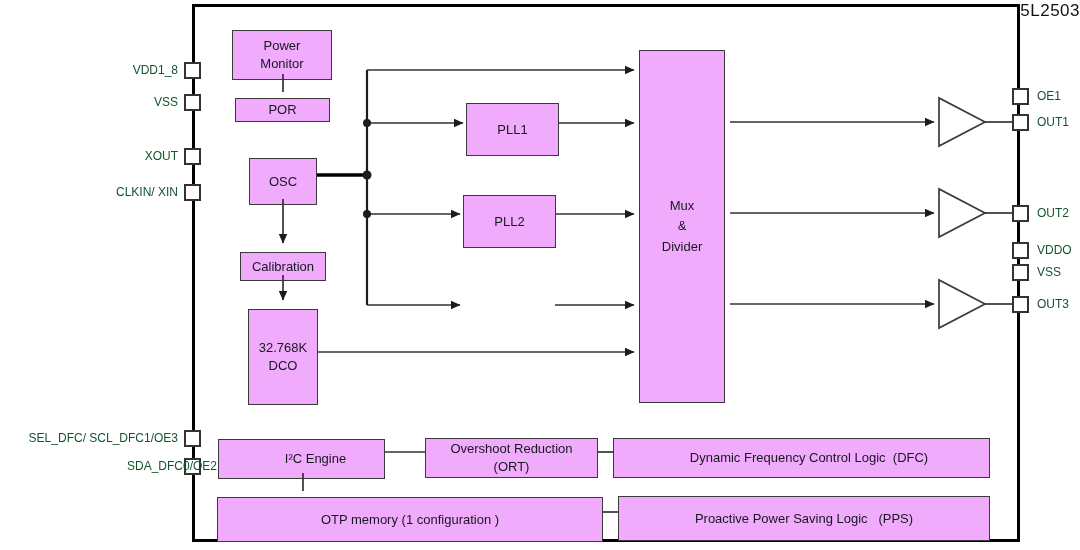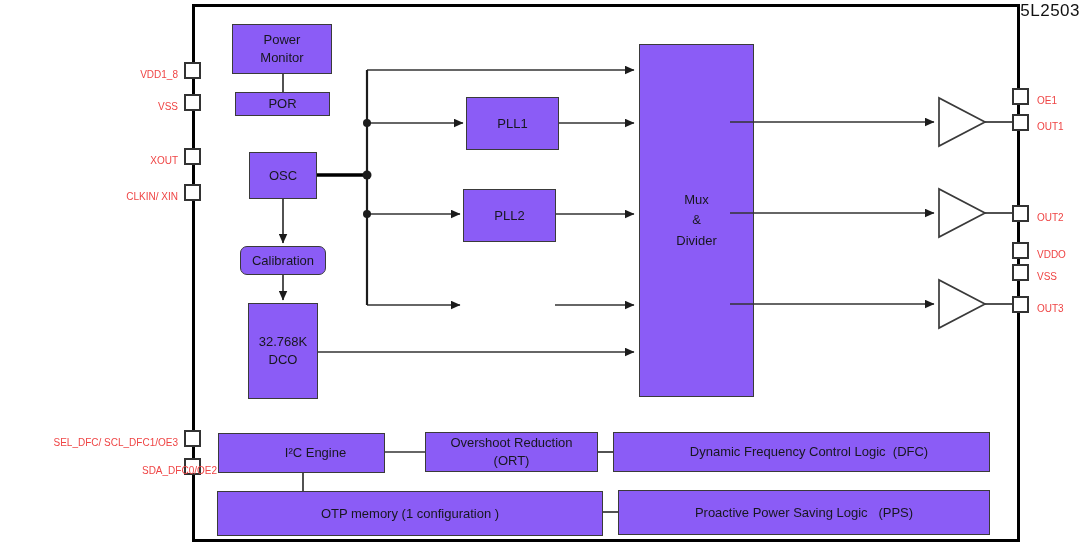--- a/index.html
+++ b/index.html
@@ -10,55 +10,56 @@
   }
   #chip-boundary{
     position:absolute;left:192px;top:4px;width:828px;height:538px;
     border:3px solid #000;box-sizing:border-box;background:#fff;
   }
   .diagram-title{
     position:absolute;left:0;top:1px;width:1080px;text-align:right;
     font-size:17px;letter-spacing:.5px;color:#111;
   }
   .block{
-    position:absolute;box-sizing:border-box;background:#8b5cf6;
+    position:absolute;box-sizing:border-box;background:#f0abfc;
     border:1.6px solid #3a3a3a;display:flex;align-items:center;justify-content:center;
     text-align:center;font-size:13px;line-height:1.35;color:#17171f;
     white-space:pre-wrap;
+    margin-top:6px;
   }
   .wire-layer{position:absolute;left:0;top:0;pointer-events:none;}
   .pin{
     position:absolute;width:17px;height:17px;box-sizing:border-box;
     background:#fff;border:2px solid #333;
   }
   .pin-label{
-    position:absolute;font-size:10px;color:#ef4444;white-space:nowrap;margin-top:6px;
+    position:absolute;font-size:12px;color:#14532d;white-space:nowrap;
   }
   .pin-label.left{left:0;width:178px;text-align:right;}
   .pin-label.right{left:1037px;text-align:left;}
 </style>
 </head>
 <body>
 
 <div id="canvas">
 
   <div id="chip-boundary"></div>
 
   <div class="diagram-title">5L2503</div>
 
   <div class="block" style="left:232px;top:24px;width:100px;height:50px;">Power
 Monitor</div>
   <div class="block" style="left:235px;top:92px;width:95px;height:24px;">POR</div>
   <div class="block" style="left:249px;top:152px;width:68px;height:47px;">OSC</div>
-  <div class="block" style="left:240px;top:246px;width:86px;height:29px;border-radius:7px;">Calibration</div>
+  <div class="block" style="left:240px;top:246px;width:86px;height:29px;">Calibration</div>
   <div class="block" style="left:248px;top:303px;width:70px;height:96px;">32.768K
 DCO</div>
   <div class="block" style="left:466px;top:97px;width:93px;height:53px;">PLL1</div>
   <div class="block" style="left:463px;top:189px;width:93px;height:53px;">PLL2</div>
-  <div class="block" style="left:639px;top:44px;width:115px;height:353px;line-height:1.55;">Mux
+  <div class="block" style="left:639px;top:44px;width:86px;height:353px;line-height:1.55;">Mux
 &amp;
 Divider</div>
   <div class="block" style="left:218px;top:433px;width:167px;height:40px;padding-left:28px;">I²C Engine</div>
   <div class="block" style="left:425px;top:432px;width:173px;height:40px;">Overshoot Reduction
 (ORT)</div>
   <div class="block" style="left:613px;top:432px;width:377px;height:40px;padding-left:15px;">Dynamic Frequency Control Logic  (DFC)</div>
   <div class="block" style="left:217px;top:491px;width:386px;height:45px;">OTP memory (1 configuration )</div>
   <div class="block" style="left:618px;top:490px;width:372px;height:45px;">Proactive Power Saving Logic   (PPS)</div>
 
   <svg class="wire-layer" width="1080" height="550" viewBox="0 0 1080 550">

